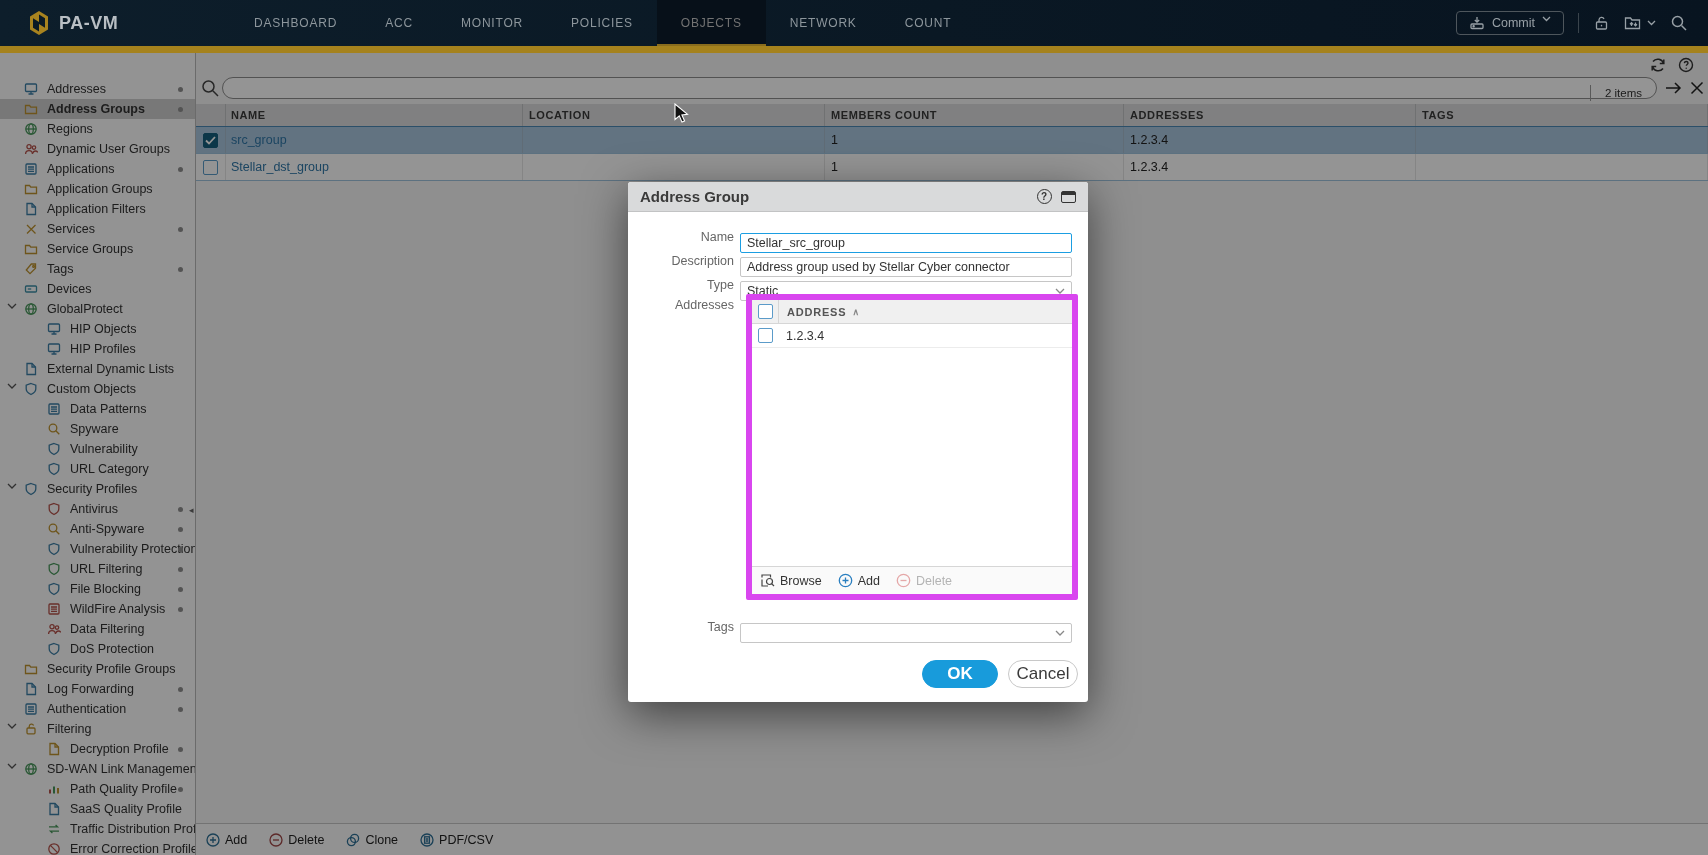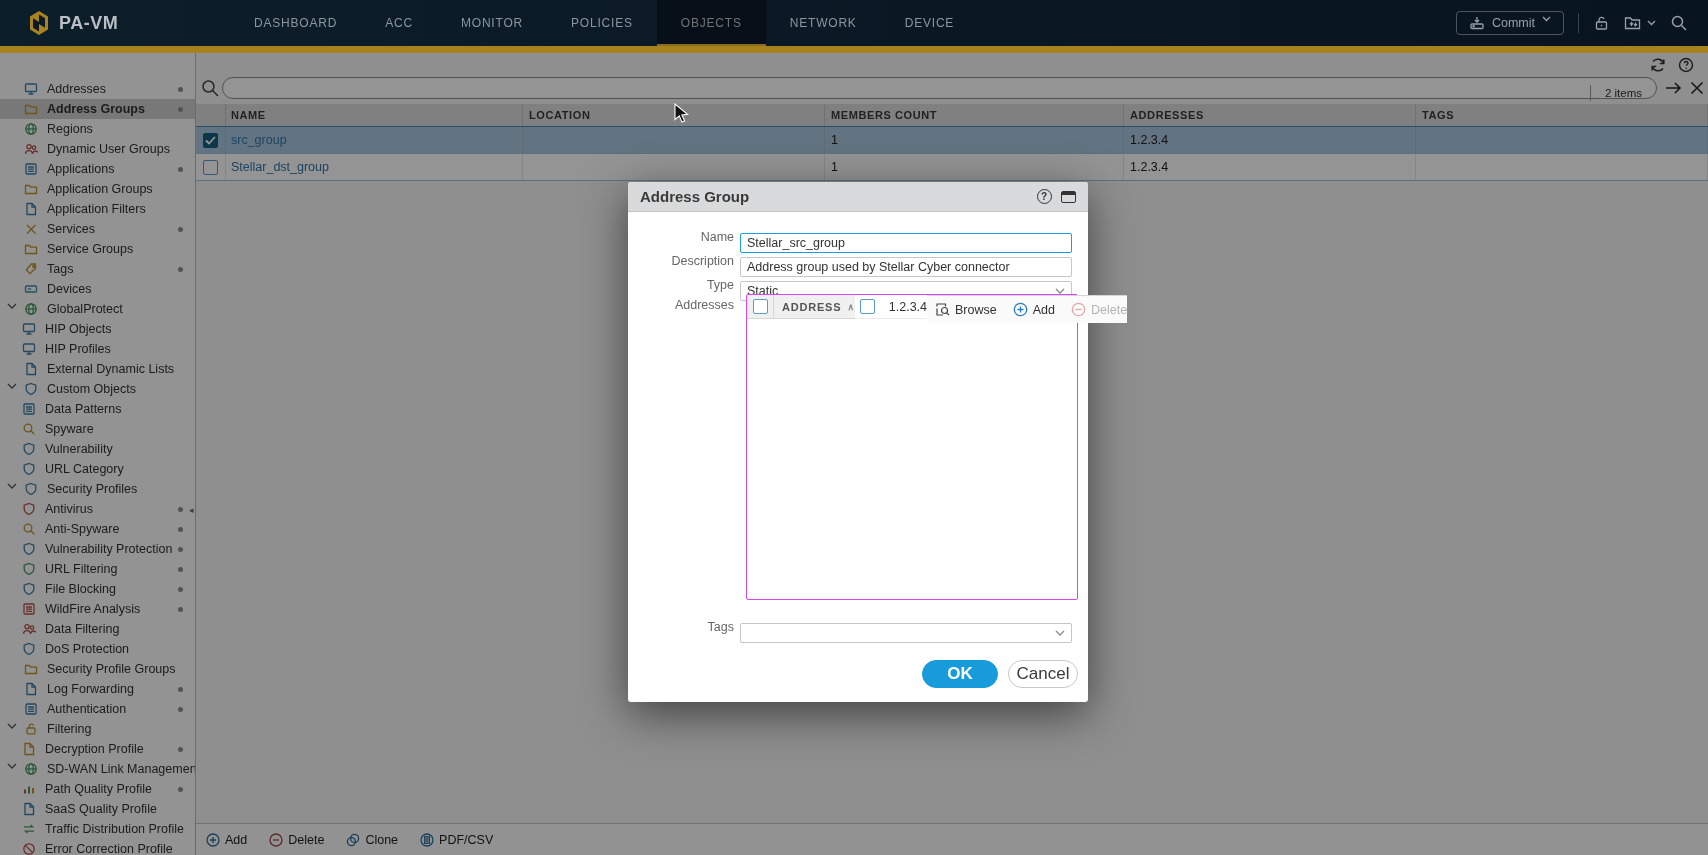--- a/index.html
+++ b/index.html
@@ -24,21 +24,21 @@
   .nav-ico { display:flex; align-items:center; color:#98a0a6; }
 
   #gold-stripe { position:absolute; left:0; top:46px; width:1708px; height:7px; background:#a5821d; }
 
   
   #sidebar { position:absolute; left:0; top:53px; width:196px; height:802px;
              background:#fdfdfd; border-right:1px solid #b9b9b9; overflow:hidden; }
   #side-list { padding-top:26px; }
   .side-item { display:flex; align-items:center; height:20px; font-size:12.5px; color:#333;
                padding-left:24px; position:relative; cursor:pointer; white-space:nowrap; }
-  .side-item.lvl1 { padding-left:22px; }
+  .side-item.lvl1 { padding-left:47px; }
   .side-item.sel { background:#cfcfcf; font-weight:bold; }
   .caret { position:absolute; left:7px; top:3px; width:12px; height:12px; color:#555; font-size:9px; }
   .ticon { width:15px; height:14px; margin-right:8px; flex:0 0 15px; display:flex; align-items:center; }
   .slabel { overflow:hidden; }
   .side-dot { position:absolute; right:12px; top:8px; width:5px; height:5px; border-radius:50%; background:#8f8f8f; }
   #side-collapse { position:absolute; left:189px; top:452px; color:#666; font-size:9px; }
 
   
   #main { position:absolute; left:196px; top:53px; width:1512px; height:802px; background:#f6f6f6; }
   #main-topbar { position:absolute; right:14px; top:4px; display:flex; gap:12px; color:#333; }
@@ -95,21 +95,21 @@
   .flabel { width:112px; text-align:right; font-size:12.5px; color:#666; padding-right:6px; flex:0 0 112px; }
   .ffield { width:332px; flex:0 0 332px;margin-top:13px; }
   .tinput { width:332px; height:20px; border:1px solid #c6c6c6; border-radius:2px; font-size:12.5px;
             color:#333; padding:0 6px; font-family:inherit; outline:none; background:#fff; }
   .tinput.focus { border:1px solid #1b9ee2; }
   .fselect { width:332px; height:20px; border:1px solid #c6c6c6; border-radius:2px; background:#fff;
              display:flex; align-items:center; font-size:12.5px; color:#333; padding:0 6px; cursor:pointer; }
   .fselect .chev { margin-left:auto; color:#888; }
 
   #addr-box { position:absolute; left:118px; top:112px; width:332px; height:306px;
-              border:1px solid #d946ef; border-radius:2px; display:flex; background:#fff; }
+              border:6px solid #d946ef; border-radius:2px; display:flex; flex-direction:column; background:#fff; }
   #addr-head { height:24px; background:#f0f0f0; border-bottom:1px solid #d6d6d6;
                display:flex; align-items:center; }
   .acb { width:26px; flex:0 0 26px; display:flex; justify-content:center; }
   #addr-head .alab { font-size:11px; font-weight:bold; letter-spacing:.8px; color:#555;
                      border-left:1px solid #d6d6d6; align-self:stretch; display:flex;
                      align-items:center; padding-left:8px; flex:1; gap:6px; }
   .sort-ind { font-size:9px; color:#888; }
   .addr-row { height:24px; display:flex; align-items:center; border-bottom:1px solid #ececec; font-size:12.5px; color:#333; }
   .addr-row .aval { padding-left:8px; }
   #addr-empty { flex:1; }
@@ -140,21 +140,21 @@
       </svg>
       <span id="brand-text">PA-VM</span>
     </div>
     <nav id="nav-tabs">
         <div class="nav-tab">DASHBOARD</div>
         <div class="nav-tab">ACC</div>
         <div class="nav-tab">MONITOR</div>
         <div class="nav-tab">POLICIES</div>
         <div class="nav-tab active">OBJECTS</div>
         <div class="nav-tab">NETWORK</div>
-        <div class="nav-tab">DEVICE</div>
+        <div class="nav-tab">COUNT</div>
       </nav>
     <div id="nav-right">
       <div id="commit-btn">
         <svg width="16" height="14" viewBox="0 0 16 14" fill="none" stroke="#98a0a6" stroke-width="1.3">
           <path d="M8 1v5M5.8 4 8 6.2 10.2 4"></path>
             <rect x="2" y="8" width="12" height="4.5" rx="1"></rect>
             <circle cx="4.6" cy="10.2" r=".6" fill="#98a0a6"></circle>
         </svg>
         <span>Commit</span>
         <svg width="9" height="6" viewBox="0 0 9 6" fill="none" stroke="#98a0a6" stroke-width="1.3">

